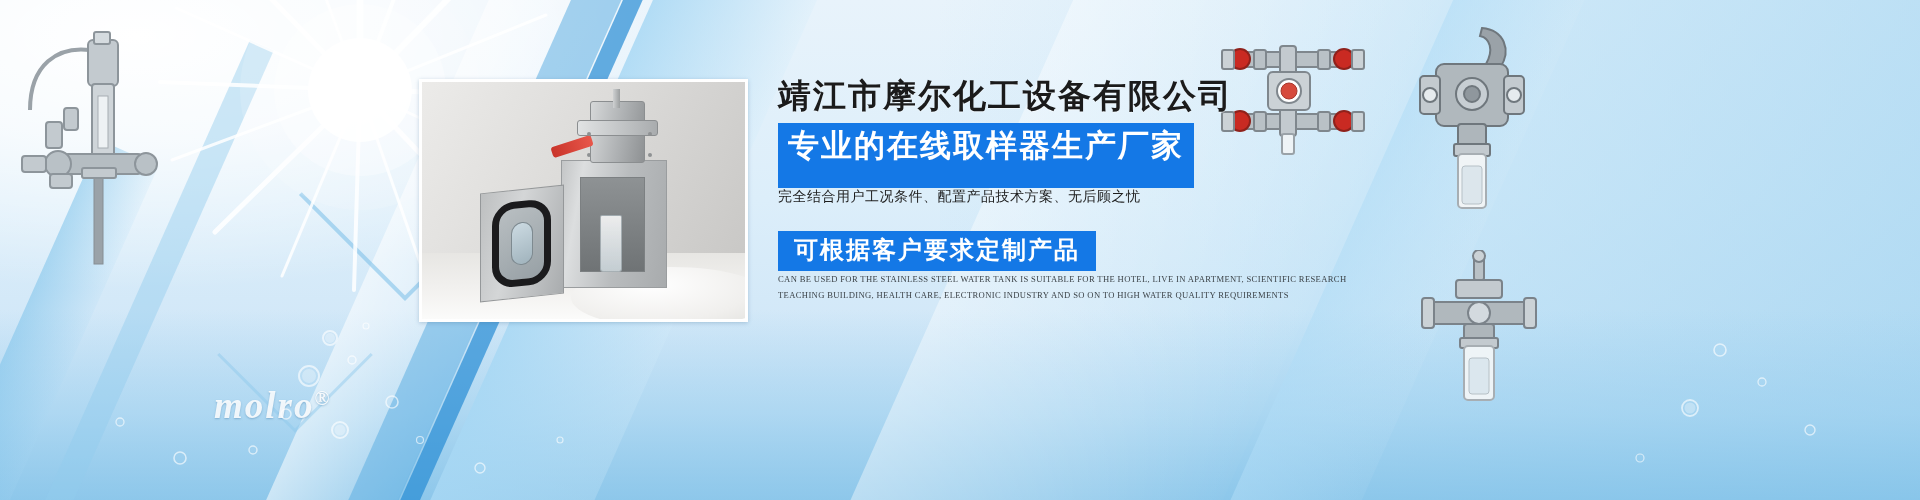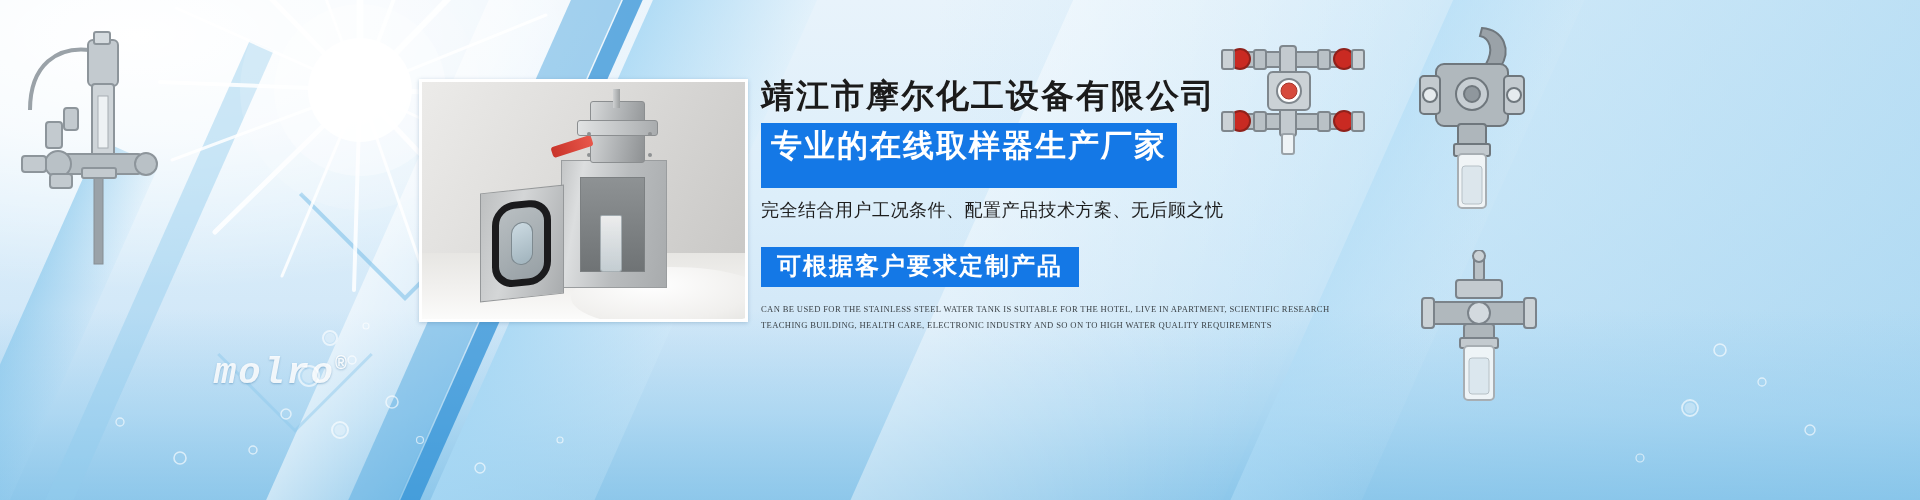--- a/index.html
+++ b/index.html
@@ -160,21 +160,21 @@
     position:absolute; left:59%; top:3%; width:2.4%; height:8%;
     background:linear-gradient(90deg,#cfd1d2,#9b9e9f);
   }
   #product-photo .ph-bolt {
     position:absolute; width:4px; height:4px; border-radius:50%;
     background:#8e9193;
   }
 
   
   #text-block {
-    position:absolute; left:761px; top:78px; width:640px;
+    position:absolute; left:778px; top:78px; width:640px;
   }
   #company-name {
     font-family:"Liberation Serif","DejaVu Serif",serif;
     font-size:33px;
     font-weight:700;
     letter-spacing:2px;
     color:#1b1b1b;
     line-height:1.1;
     white-space:nowrap;
     text-shadow:0 1px 0 rgba(255,255,255,0.45);
@@ -187,49 +187,47 @@
     white-space:nowrap;
   }
   #tagline-primary {
     margin-top:9px;
     font-size:31px;
     letter-spacing:2px;
     padding:5px 10px 24px 10px;
     line-height:1.16;
   }
   #tagline-desc {
-    margin-top:11px;
-    font-size:18px;
+    font-size:14px;
     letter-spacing:0.5px;
     color:#1d1d1d;
     white-space:nowrap;
     line-height:1.25;
   }
   #tagline-secondary {
     margin-top:25px;
     font-size:24px;
     letter-spacing:2px;
     padding:5px 16px 6px 16px;
     line-height:1.2;
   }
   #fineprint {
-    margin-top:14px;
     width:600px;
     font-family:"Liberation Serif","DejaVu Serif",serif;
     font-size:8.6px;
     line-height:1.95;
     letter-spacing:0.35px;
     color:#3c4348;
     text-transform:uppercase;
   }
 
   
   #watermark {
-    position:absolute; left:214px; top:352px;
-    font-family:Liberation Mono, monospace;
+    position:absolute; left:214px; top:384px;
+    font-family:Liberation Serif, serif;
     font-size:37px;
     font-weight:700;
     font-style:italic;
     letter-spacing:2px;
     color:rgba(255,255,255,0.88);
     text-shadow:0 1px 2px rgba(90,140,180,0.55);
   }
   #watermark .reg { font-size:20px; vertical-align:super; font-style:normal; }
 
   

